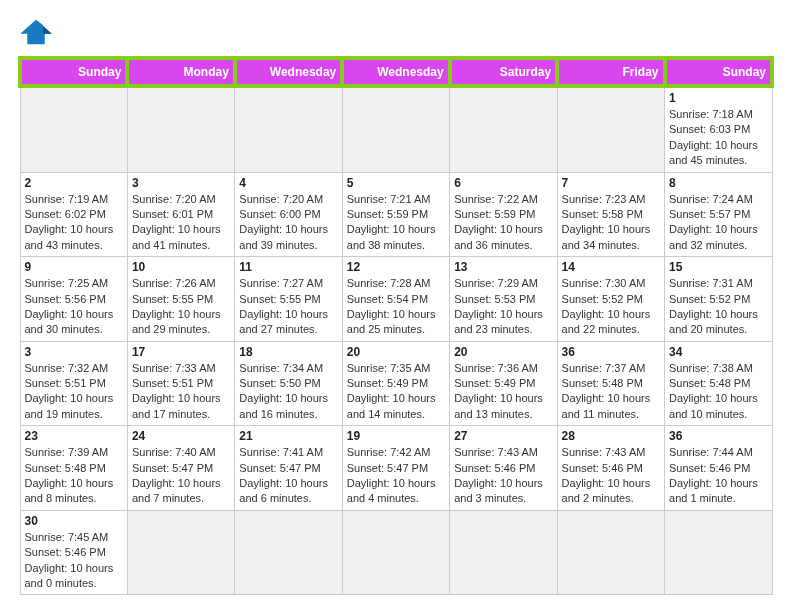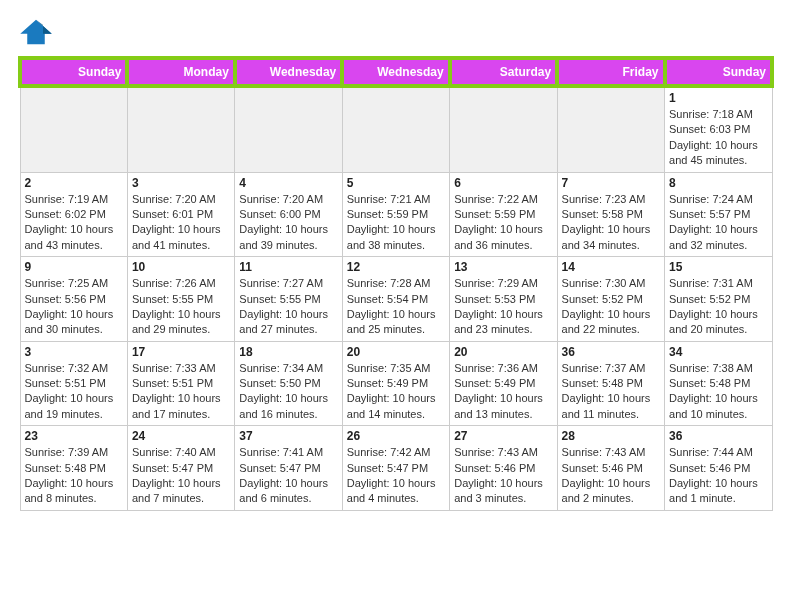--- a/index.html
+++ b/index.html
@@ -233,35 +233,47 @@
         <tr>
           <td>
             <span class="day-number">23</span>
             <div class="day-info">Sunrise: 7:39 AM<br>Sunset: 5:48 PM<br>Daylight: 10 hours and 8 minutes.</div>
           </td>
           <td>
             <span class="day-number">24</span>
             <div class="day-info">Sunrise: 7:40 AM<br>Sunset: 5:47 PM<br>Daylight: 10 hours and 7 minutes.</div>
           </td>
           <td>
-            <span class="day-number">37</span>
+            <span class="day-number">21</span>
             <div class="day-info">Sunrise: 7:41 AM<br>Sunset: 5:47 PM<br>Daylight: 10 hours and 6 minutes.</div>
           </td>
           <td>
-            <span class="day-number">26</span>
+            <span class="day-number">19</span>
             <div class="day-info">Sunrise: 7:42 AM<br>Sunset: 5:47 PM<br>Daylight: 10 hours and 4 minutes.</div>
           </td>
           <td>
             <span class="day-number">27</span>
             <div class="day-info">Sunrise: 7:43 AM<br>Sunset: 5:46 PM<br>Daylight: 10 hours and 3 minutes.</div>
           </td>
           <td>
             <span class="day-number">28</span>
             <div class="day-info">Sunrise: 7:43 AM<br>Sunset: 5:46 PM<br>Daylight: 10 hours and 2 minutes.</div>
           </td>
           <td>
             <span class="day-number">36</span>
             <div class="day-info">Sunrise: 7:44 AM<br>Sunset: 5:46 PM<br>Daylight: 10 hours and 1 minute.</div>
           </td>
+        </tr>
+        <tr class="last-row">
+          <td>
+            <span class="day-number">30</span>
+            <div class="day-info">Sunrise: 7:45 AM<br>Sunset: 5:46 PM<br>Daylight: 10 hours and 0 minutes.</div>
+          </td>
+          <td class="empty"></td>
+          <td class="empty"></td>
+          <td class="empty"></td>
+          <td class="empty"></td>
+          <td class="empty"></td>
+          <td class="empty"></td>
         </tr>
       </tbody>
   </table>
 </div>
 
 </body></html>

